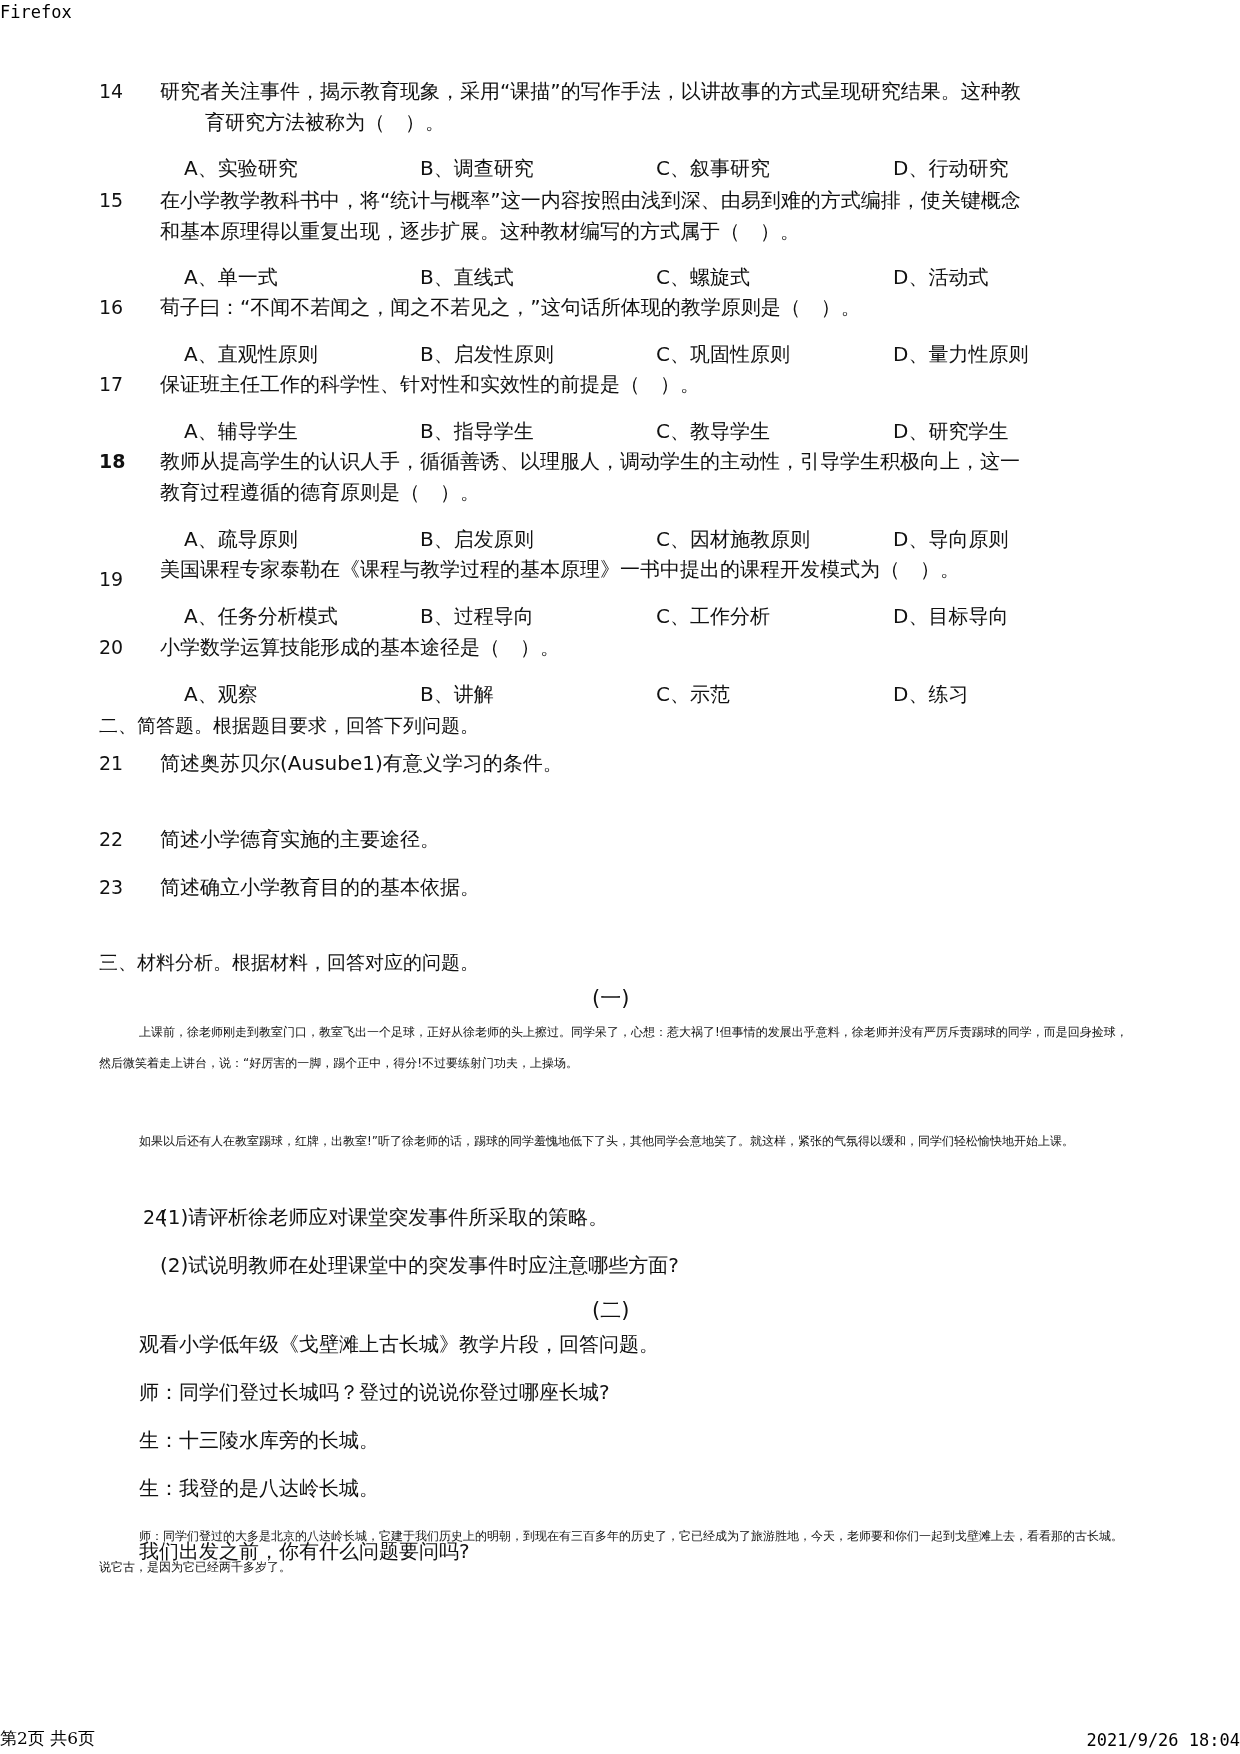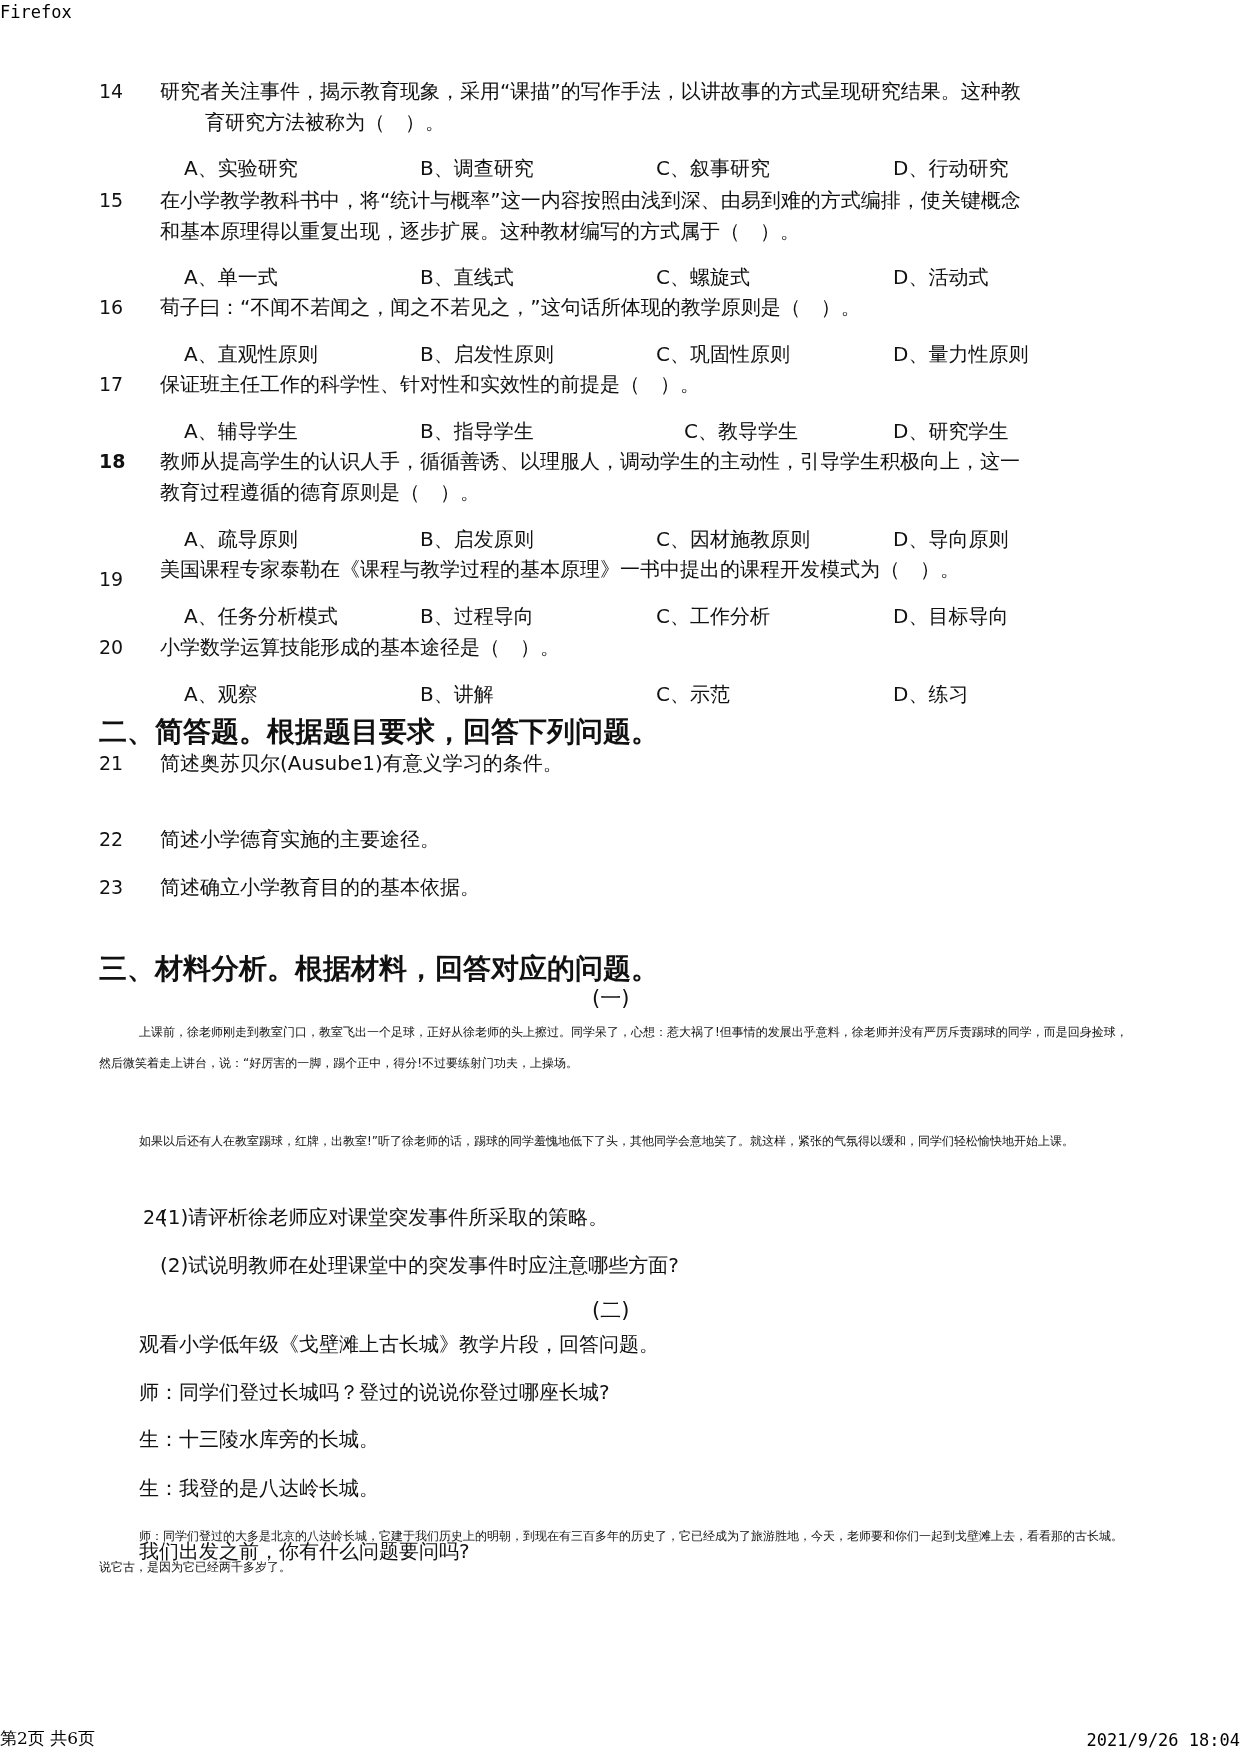--- a/index.html
+++ b/index.html
@@ -10,21 +10,21 @@
   }
   .app-title {
     position: absolute; left: 0; top: 2px;
     font-family: "DejaVu Sans Mono", "Liberation Mono", monospace;
     font-size: 17px; color: #000;
   }
   .abs { position: absolute; white-space: nowrap; }
   .qnum { font-size: 19px; }
   .qtext { font-size: 20px; line-height: 31px; white-space: normal; }
   .opt { font-size: 20px; }
-  .section-title { font-size: 28px; font-weight: bold; }
+  .section-title { font-size: 19px; font-weight: normal; }
   .para { font-size: 12px; line-height: 31px; white-space: normal; }
   .center-title { font-size: 21px; }
   .footer {
     position: absolute; bottom: 4px;
     font-family: "DejaVu Serif", "Liberation Serif", serif;
     font-size: 17px; color: #000;
   }
 </style>
 </head>
 <body>
@@ -58,21 +58,21 @@
   <span class="abs opt" style="left:420px;top:341px;">B、启发性原则</span>
   <span class="abs opt" style="left:656px;top:341px;">C、巩固性原则</span>
   <span class="abs opt" style="left:893px;top:341px;">D、量力性原则</span>
 </div>
 
 <div>
   <span class="abs qnum" style="left:99px;top:373px;">17</span>
   <span class="abs qtext" style="left:160px;top:369px;">保证班主任工作的科学性、针对性和实效性的前提是（　）。</span>
   <span class="abs opt" style="left:184px;top:418px;">A、辅导学生</span>
   <span class="abs opt" style="left:420px;top:418px;">B、指导学生</span>
-  <span class="abs opt" style="left:656px;top:418px;margin-left:28px;">C、教导学生</span>
+  <span class="abs opt" style="left:656px;top:418px;">C、教导学生</span>
   <span class="abs opt" style="left:893px;top:418px;">D、研究学生</span>
 </div>
 
 <div>
   <span class="abs qnum" style="left:99px;top:450px;font-weight:bold;">18</span>
   <span class="abs qtext" style="left:160px;top:446px;">教师从提高学生的认识人手，循循善诱、以理服人，调动学生的主动性，引导学生积极向上，这一</span>
   <span class="abs qtext" style="left:160px;top:477px;">教育过程遵循的德育原则是（　）。</span>
   <span class="abs opt" style="left:184px;top:526px;">A、疏导原则</span>
   <span class="abs opt" style="left:420px;top:526px;">B、启发原则</span>
   <span class="abs opt" style="left:656px;top:526px;">C、因材施教原则</span>
@@ -111,20 +111,20 @@
 <div class="abs para" style="left:99px;top:1017px;width:1030px;text-indent:40px;">上课前，徐老师刚走到教室门口，教室飞出一个足球，正好从徐老师的头上擦过。同学呆了，心想：惹大祸了!但事情的发展出乎意料，徐老师并没有严厉斥责踢球的同学，而是回身捡球，然后微笑着走上讲台，说：“好厉害的一脚，踢个正中，得分!不过要练射门功夫，上操场。</div>
 <div class="abs para" style="left:99px;top:1126px;width:1030px;text-indent:40px;">如果以后还有人在教室踢球，红牌，出教室!”听了徐老师的话，踢球的同学羞愧地低下了头，其他同学会意地笑了。就这样，紧张的气氛得以缓和，同学们轻松愉快地开始上课。</div>
 
 <span class="abs qnum" style="left:99px;top:1206px;margin-left:44px;">24</span>
 <span class="abs qtext" style="left:160px;top:1202px;">(1)请评析徐老师应对课堂突发事件所采取的策略。</span>
 <span class="abs qtext" style="left:160px;top:1250px;">(2)试说明教师在处理课堂中的突发事件时应注意哪些方面?</span>
 
 <div class="abs center-title" style="left:592px;top:1296px;">(二)</div>
 <span class="abs qtext" style="left:139px;top:1329px;">观看小学低年级《戈壁滩上古长城》教学片段，回答问题。</span>
 <span class="abs qtext" style="left:139px;top:1377px;">师：同学们登过长城吗？登过的说说你登过哪座长城?</span>
-<span class="abs qtext" style="left:139px;top:1425px;font-family:Liberation Mono, monospace;">生：十三陵水库旁的长城。</span>
+<span class="abs qtext" style="left:139px;top:1425px;">生：十三陵水库旁的长城。</span>
 <span class="abs qtext" style="left:139px;top:1473px;">生：我登的是八达岭长城。</span>
 
 <div class="abs para" style="left:99px;top:1521px;width:1030px;text-indent:40px;">师：同学们登过的大多是北京的八达岭长城，它建于我们历史上的明朝，到现在有三百多年的历史了，它已经成为了旅游胜地，今天，老师要和你们一起到戈壁滩上去，看看那的古长城。说它古，是因为它已经两千多岁了。</div>
 <span class="abs qtext" style="left:139px;top:1536px;">我们出发之前，你有什么问题要问吗?</span>
 
 <div class="footer" style="left:0;">第2页 共6页</div>
 <div class="footer" style="right:0;font-family:'DejaVu Sans Mono','Liberation Mono',monospace;">2021/9/26 18:04</div>
 
 </body></html>

